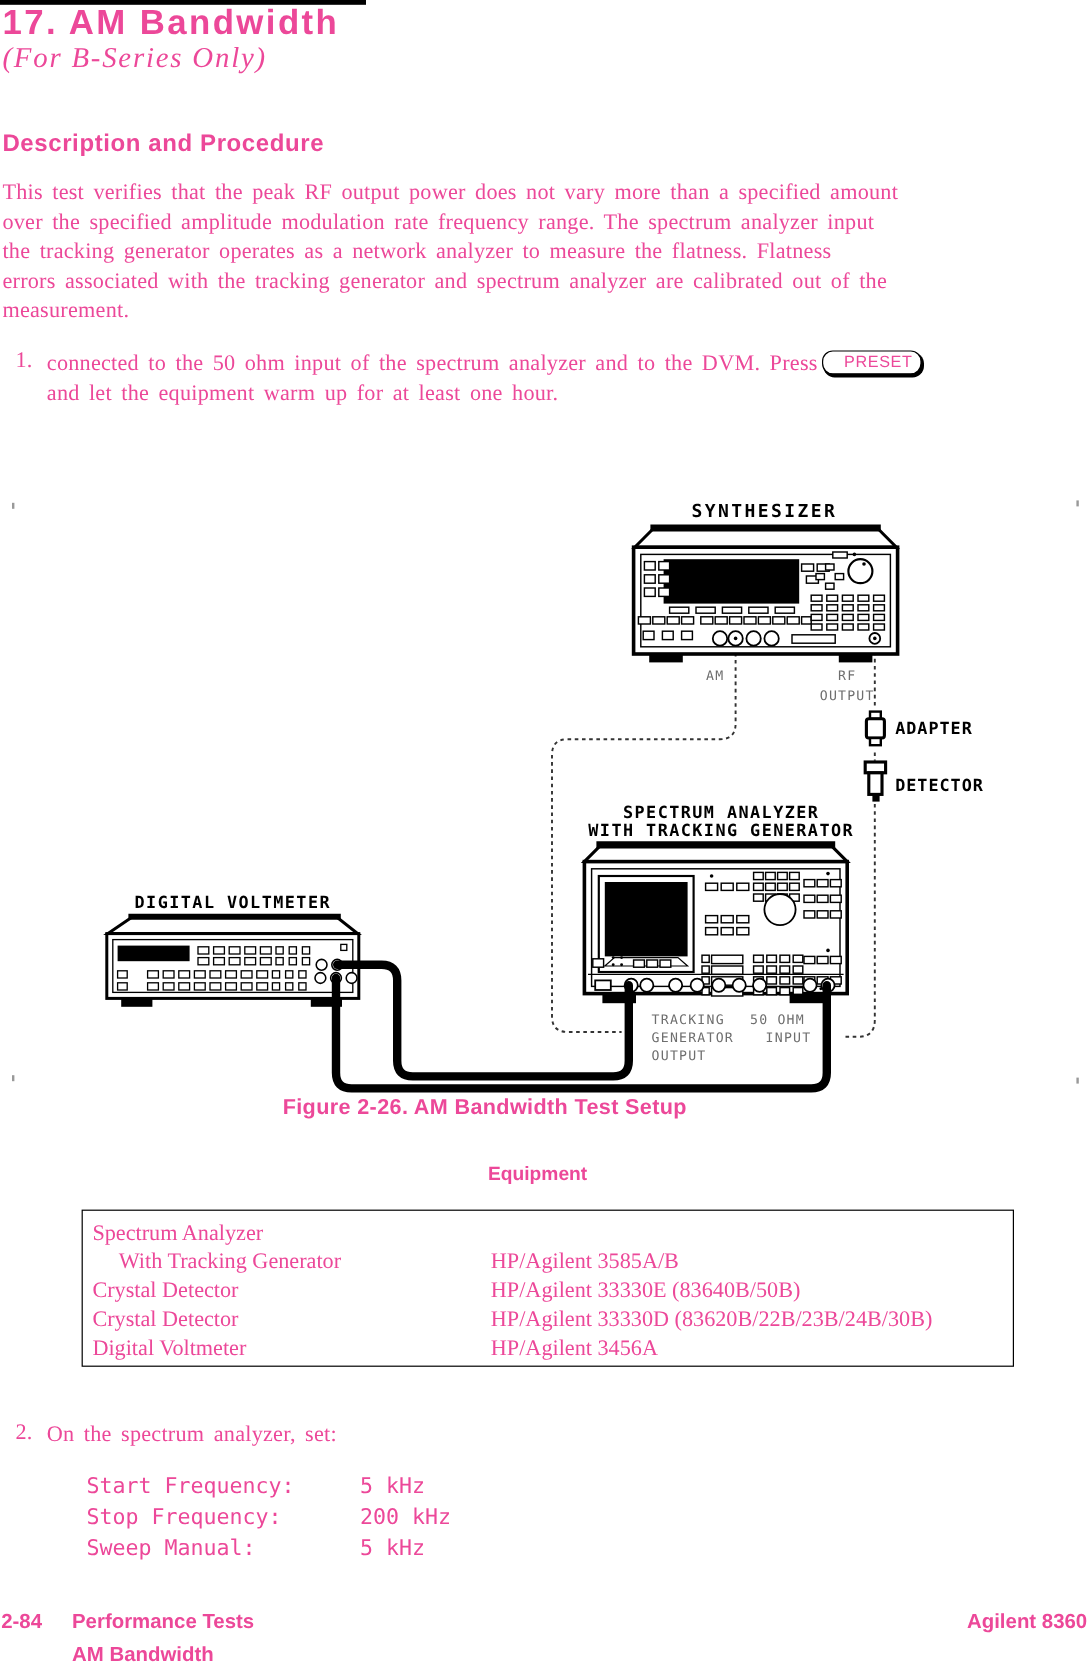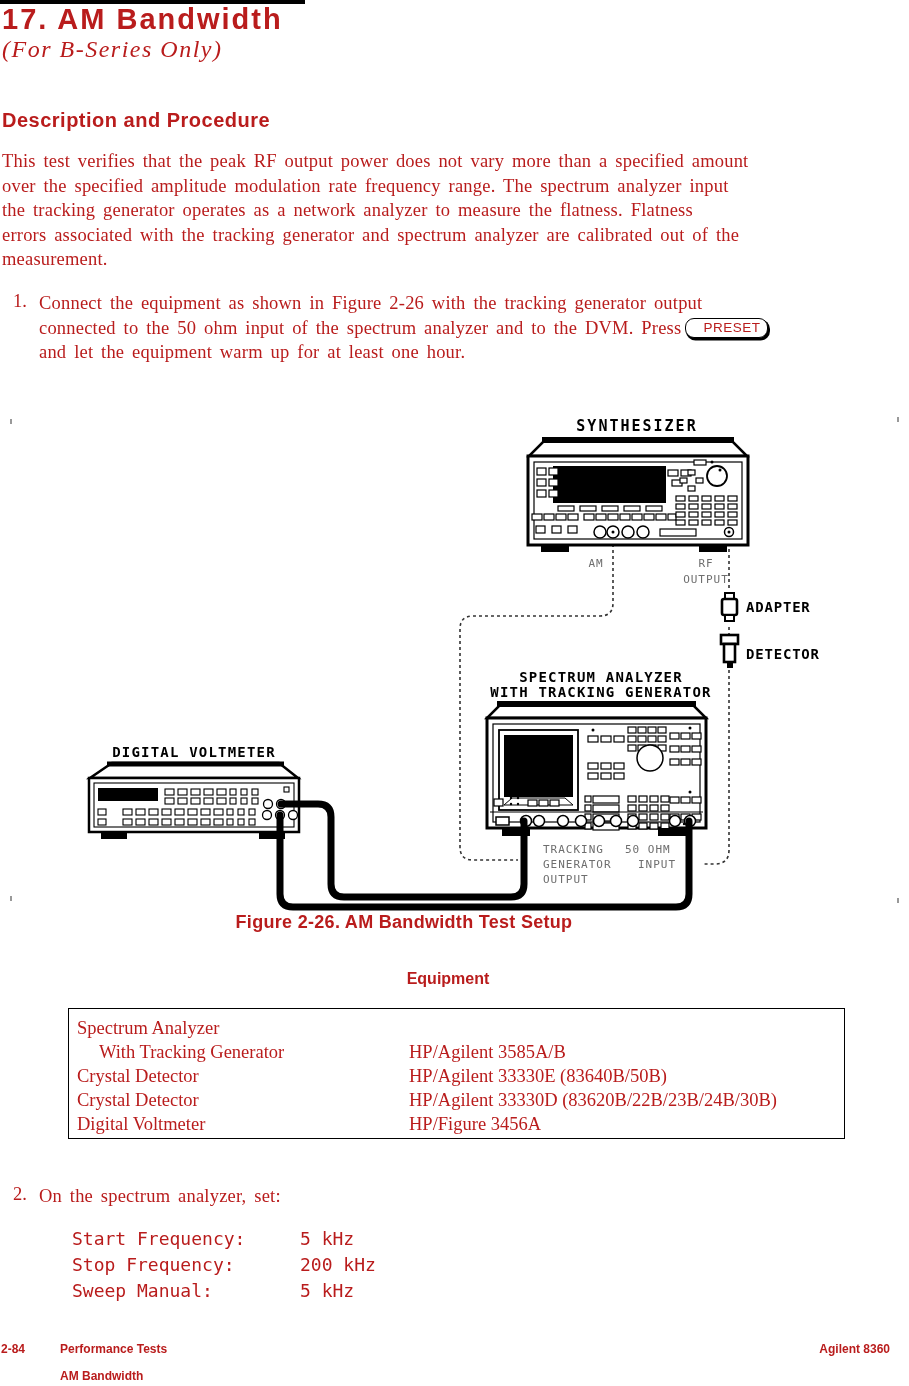--- a/index.html
+++ b/index.html
@@ -1,16 +1,16 @@
 <!DOCTYPE html>
 <html><head>
 <meta charset="utf-8">
 <style>
   html,body{margin:0;padding:0;background:#fff;}
-  #page{position:relative;width:909px;height:1386px;background:#fff;color:#b91c1c;
+  #page{position:relative;width:909px;height:1386px;background:#fff;color:#ec4899;
         font-family:"Liberation Serif",serif;overflow:hidden;}
   .abs{position:absolute;}
 
   #toprule{left:0;top:0;width:305px;height:4px;background:#000;}
 
   #title{left:2px;top:3px;font-family:"Liberation Sans",sans-serif;font-weight:bold;
          font-size:29px;letter-spacing:2px;white-space:nowrap;}
   #subtitle{left:2px;top:36px;font-style:italic;font-size:24px;letter-spacing:1.5px;white-space:nowrap;}
   #sec-heading{left:2px;top:109px;font-family:"Liberation Sans",sans-serif;font-weight:bold;
          font-size:20px;letter-spacing:0.5px;white-space:nowrap;}
@@ -42,25 +42,25 @@
   .eq-row{display:flex;white-space:nowrap;}
   .eq-item{width:332px;flex:0 0 332px;}
   .eq-item.indent{padding-left:22px;box-sizing:border-box;}
   .eq-model{flex:1;}
 
   #settings{left:72px;top:1226px;font-family:"DejaVu Sans Mono",monospace;
          font-size:18px;line-height:26px;}
   .set-row{display:flex;white-space:nowrap;}
   .set-label{width:228px;flex:0 0 228px;}
 
-  .footer{font-family:"Liberation Sans",sans-serif;font-weight:bold;font-size:12px;white-space:nowrap;}
+  .footer{font-family:"Liberation Sans",sans-serif;font-weight:bold;font-size:17px;white-space:nowrap;}
   #footer-pagenum{left:1px;top:1342px;}
   #footer-section{left:60px;top:1342px;}
   #footer-subsection{left:60px;top:1369px;}
-  #footer-right{right:19px;top:1342px;margin-left:28px;}
+  #footer-right{right:3px;top:1342px;margin-left:28px;}
 
   
   .ln{fill:#fff;stroke:#000;}
   .blk{fill:#000;stroke:none;}
   .cable{fill:none;stroke:#000;stroke-width:7;stroke-linecap:round;}
   .dash{fill:none;stroke:#333;stroke-width:1.6;stroke-dasharray:3 3;}
   .figlbl{font-family:"DejaVu Sans Mono",monospace;font-weight:bold;fill:#000;}
   .portlbl{font-family:"DejaVu Sans Mono",monospace;font-weight:normal;fill:#6e6e6e;
            font-size:11px;letter-spacing:1px;}
 </style>
@@ -78,21 +78,20 @@
   <div id="desc-para" class="abs bodytext">
     <div>This test verifies that the peak RF output power does not vary more than a specified amount</div>
     <div>over the specified amplitude modulation rate frequency range.  The spectrum analyzer input</div>
     <div>the tracking generator operates as a network analyzer to measure the flatness.  Flatness</div>
     <div>errors associated with the tracking generator and spectrum analyzer are calibrated out of the</div>
     <div>measurement.</div>
   </div>
 
   <div id="step1-num" class="list-num">1.</div>
   <div id="step1-body" class="list-body bodytext">
-    <div>Connect the equipment as shown in Figure 2-26 with the tracking generator output</div>
     <div>
       <span>connected to the 50 ohm input of the spectrum analyzer and to the DVM. Press</span><span class="preset-key">PRESET</span>
     </div>
     <div>and let the equipment warm up for at least one hour.</div>
   </div>
 
   <svg id="figure-svg" class="abs" width="909" height="515" viewBox="0 0 909 515">
 
     <g>
       <rect x="10" y="19" width="2" height="5" fill="#999"></rect>
@@ -397,21 +396,21 @@
     <div class="eq-row">
       <span class="eq-item">Crystal Detector</span>
       <span class="eq-model">HP/Agilent 33330E (83640B/50B)</span>
     </div>
     <div class="eq-row">
       <span class="eq-item">Crystal Detector</span>
       <span class="eq-model">HP/Agilent 33330D (83620B/22B/23B/24B/30B)</span>
     </div>
     <div class="eq-row">
       <span class="eq-item">Digital Voltmeter</span>
-      <span class="eq-model">HP/Figure 3456A</span>
+      <span class="eq-model">HP/Agilent 3456A</span>
     </div>
   </div>
 
   <div id="step2-num" class="list-num">2.</div>
   <div id="step2-body" class="list-body bodytext">On the spectrum analyzer, set:</div>
 
   <div id="settings" class="abs">
     <div class="set-row">
       <span class="set-label">Start Frequency:</span>
       <span class="set-value">5 kHz</span>

